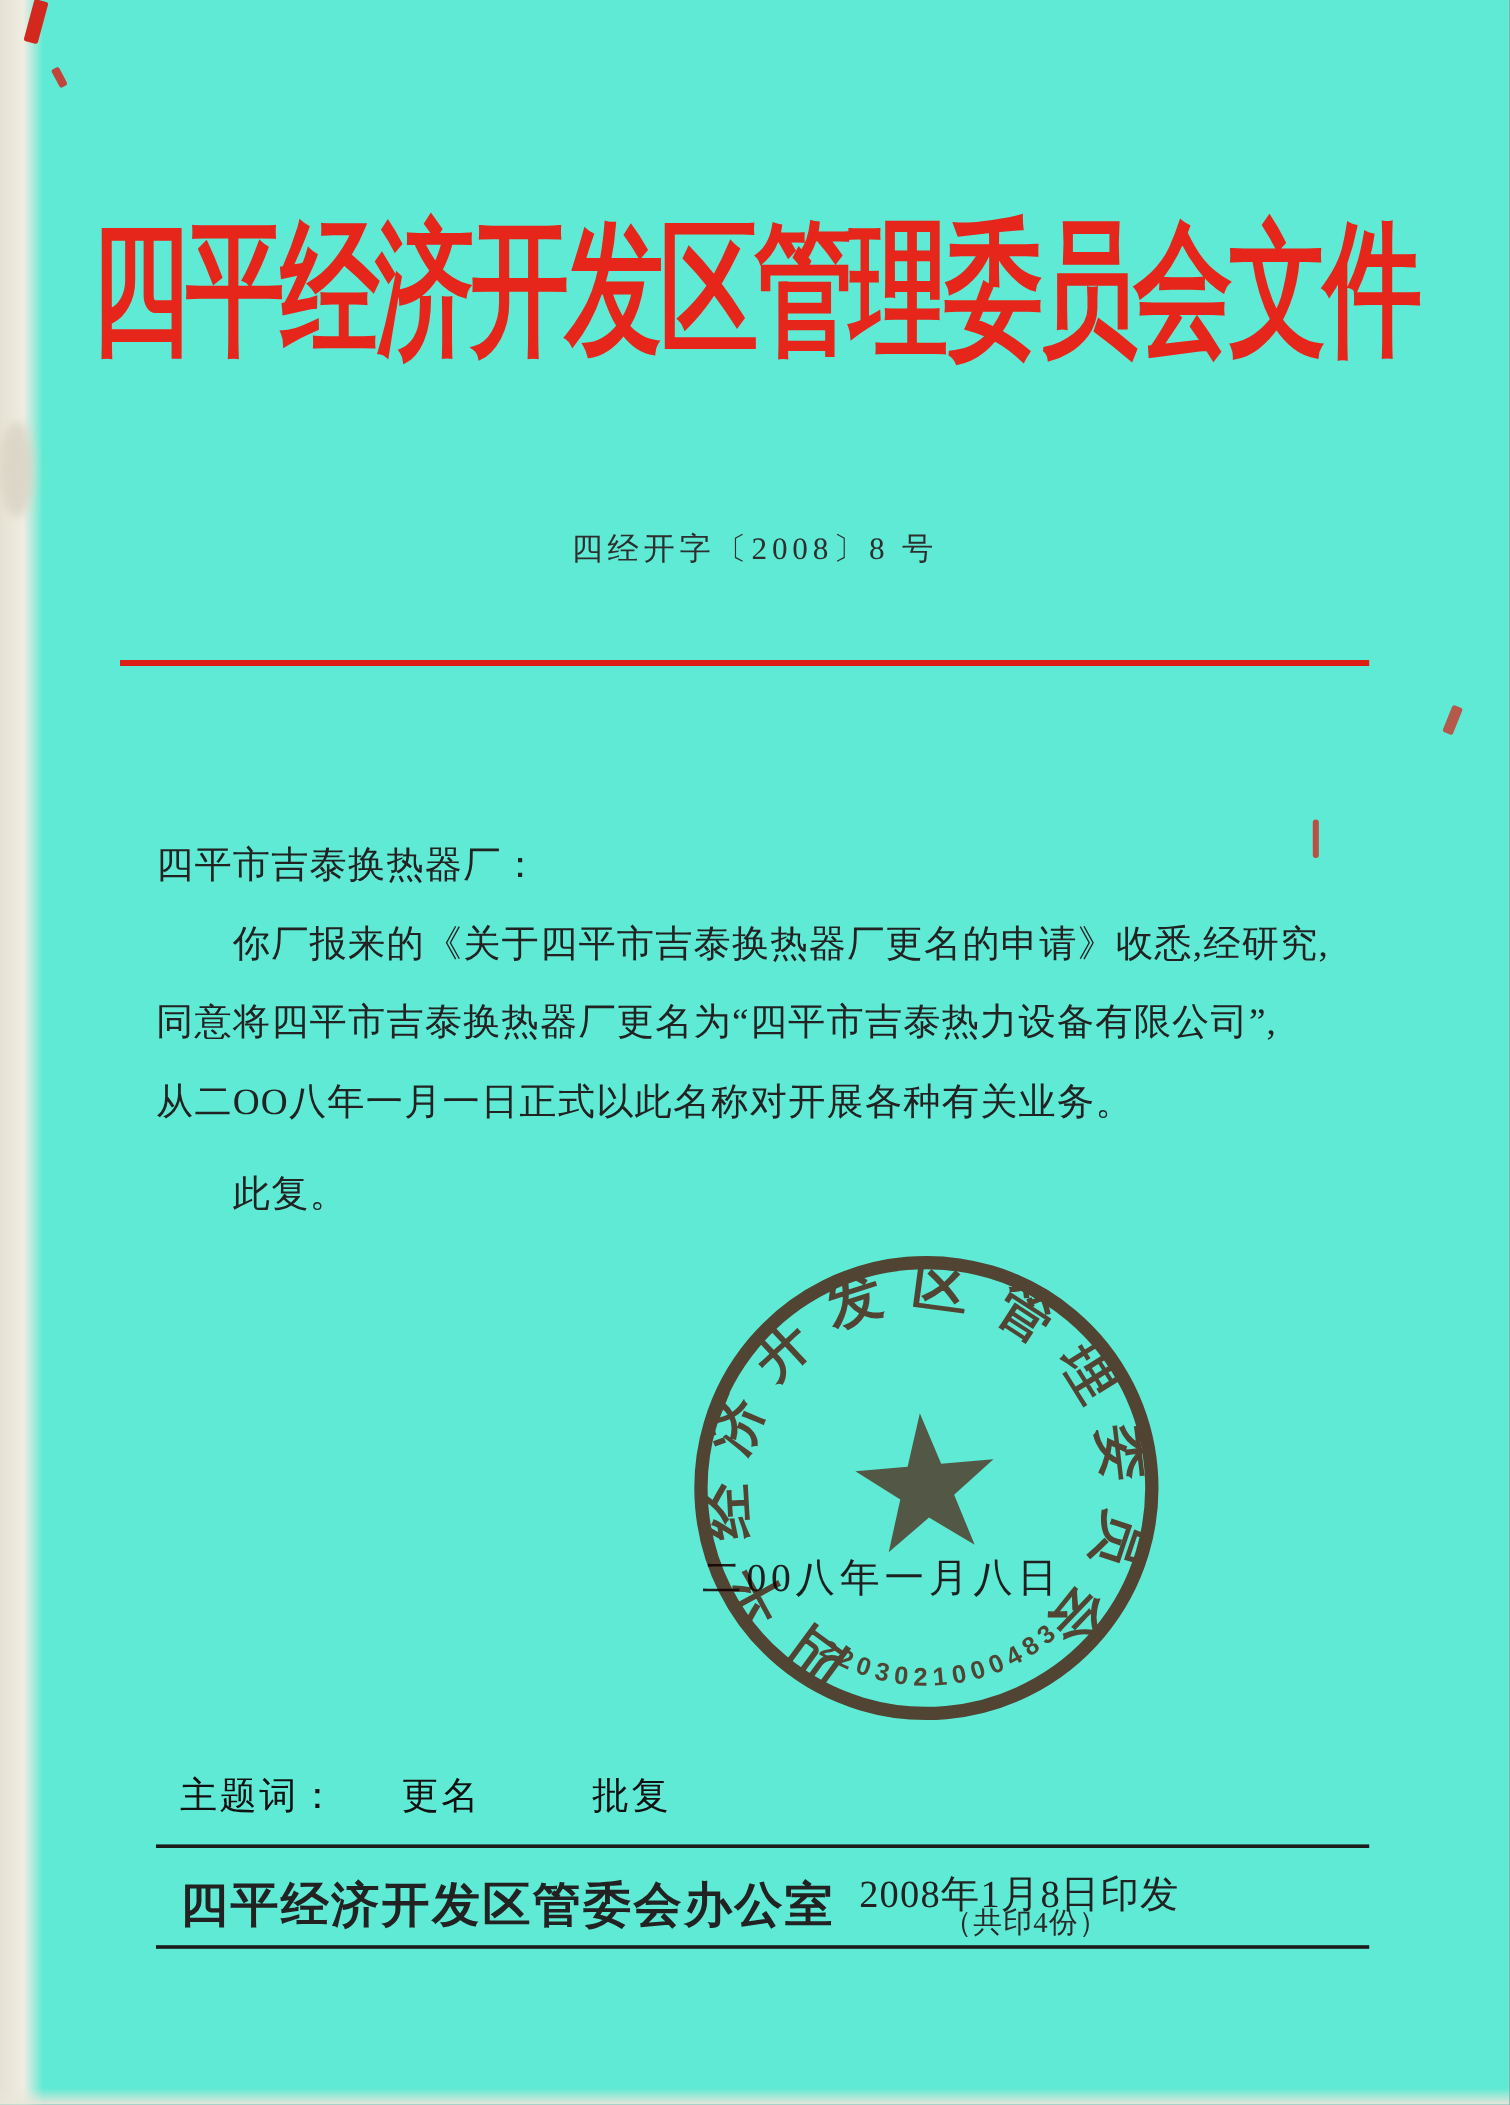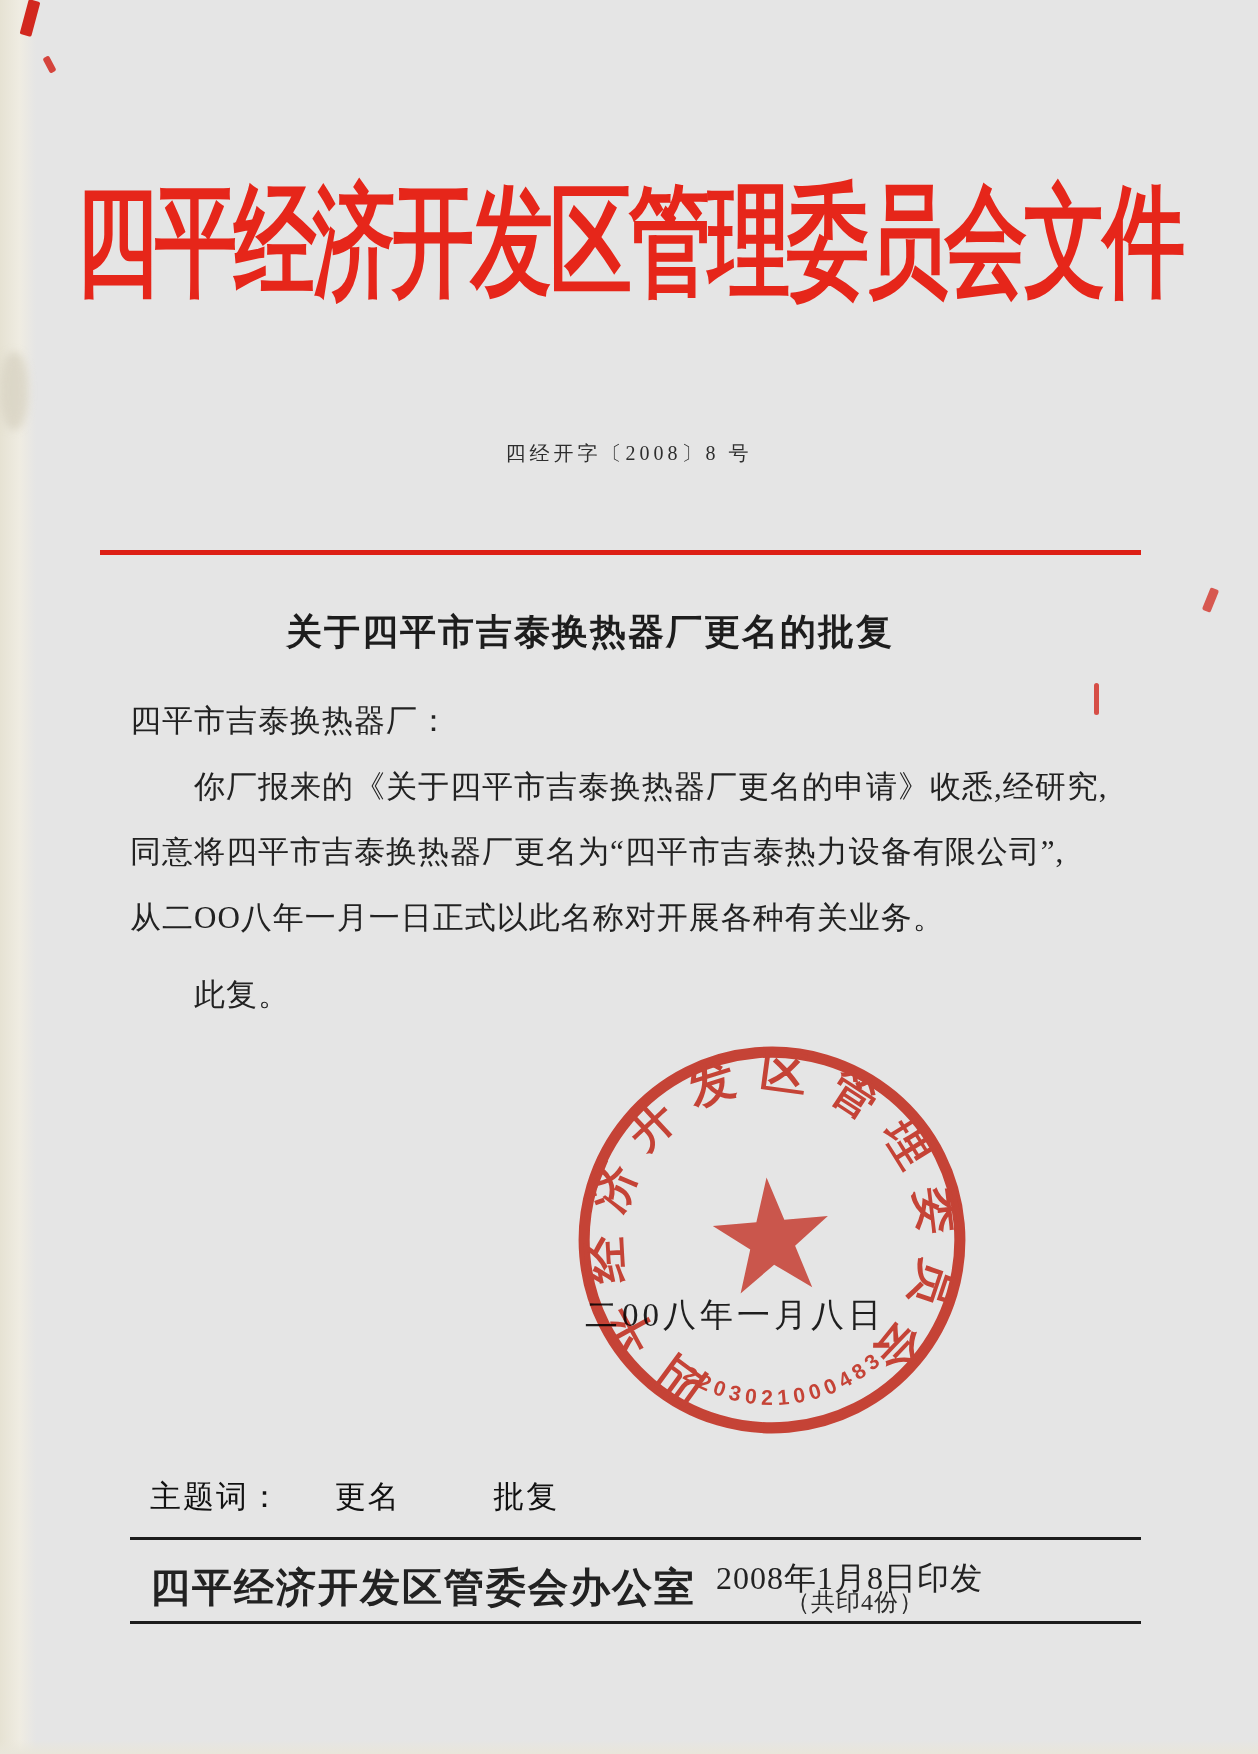--- a/index.html
+++ b/index.html
@@ -1,19 +1,19 @@
 <!DOCTYPE html>
 <html><head>
 <meta charset="utf-8">
 <style>
   * { margin:0; padding:0; box-sizing:border-box; }
   html,body { background:#8a8a8a; }
   .page {
     position:relative; width:1258px; height:1754px; margin:0 auto;
-    background:#e5e5e5; overflow:hidden;
+    background:#5eead4; overflow:hidden;
     font-family:"Liberation Serif", serif; color:#262626;
   }
   
   .edge-left { position:absolute; left:0; top:0; width:36px; height:100%;
     background:linear-gradient(90deg,#e6e2d3 0%,#efece2 55%,rgba(246,244,238,0) 100%); }
   .edge-bottom { position:absolute; left:0; bottom:0; width:100%; height:14px;
     background:linear-gradient(0deg,#e9e6da,rgba(246,244,238,0)); }
   .smudge { position:absolute; left:0; top:352px; width:28px; height:78px;
     background:#d8d3c3; border-radius:45%; filter:blur(4px); opacity:.8; }
   .scan-mark { position:absolute; background:#d2281e; border-radius:2px; }
@@ -23,21 +23,21 @@
   .m4 { left:1206px; top:588px; width:9px; height:24px; transform:rotate(22deg); opacity:.75; }
 
   
   .red-title { position:absolute; top:188px; left:0; width:100%; text-align:center; }
   .red-title span { display:inline-block; white-space:nowrap;
     font-size:82px; line-height:92px; font-weight:bold; color:#e6261a;
     letter-spacing:-3px; transform:scaleY(1.48); transform-origin:50% 30%;
     font-family:"Liberation Serif", serif; }
 
   .doc-num { position:absolute; top:440px; left:0; width:100%; text-align:center;
-    font-size:20px; letter-spacing:4px; color:#2e2e2e; }
+    font-size:26px; letter-spacing:4px; color:#2e2e2e; }
 
   .red-rule { position:absolute; top:550px; left:100px; width:1041px; height:5px;
     background:#dd1f15; }
 
   .doc-title { position:absolute; top:608px; left:0; width:1180px; text-align:center;
     font-size:36px; font-weight:bold; letter-spacing:2px; color:#1d1d1d; }
 
   .body-line { position:absolute; left:130px; width:960px; font-size:31px;
     letter-spacing:1px; color:#222; white-space:nowrap; }
   .indent { padding-left:64px; }
@@ -79,21 +79,20 @@
   <div class="scan-mark m4"></div>
 
   <div class="red-title">
     <span>四平经济开发区管理委员会文件</span>
   </div>
 
   <div class="doc-num">四经开字〔2008〕8 号</div>
 
   <div class="red-rule"></div>
 
-  <div class="doc-title">关于四平市吉泰换热器厂更名的批复</div>
 
   <div class="body-line bl1 indent">你厂报来的《关于四平市吉泰换热器厂更名的申请》收悉,经研究,</div>
   <div class="body-line bl0">四平市吉泰换热器厂：</div>
   <div class="body-line bl2">同意将四平市吉泰换热器厂更名为“四平市吉泰热力设备有限公司”,</div>
   <div class="body-line bl3">从二OO八年一月一日正式以此名称对开展各种有关业务。</div>
   <div class="body-line bl4 indent">此复。</div>
 
   <div class="doc-date">二00八年一月八日</div>
 
   <svg class="seal" viewBox="0 0 400 400" aria-hidden="true">

